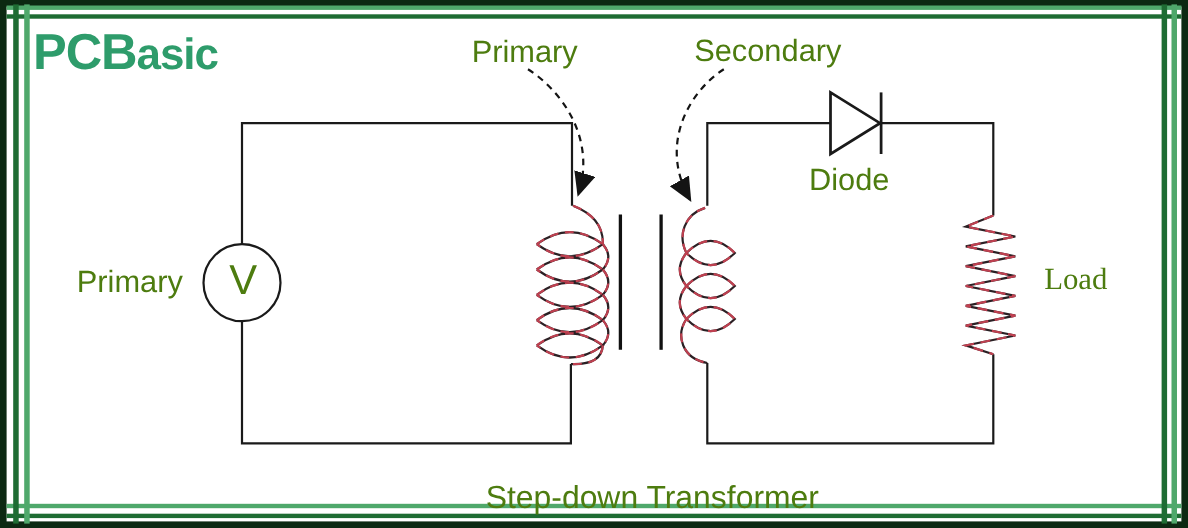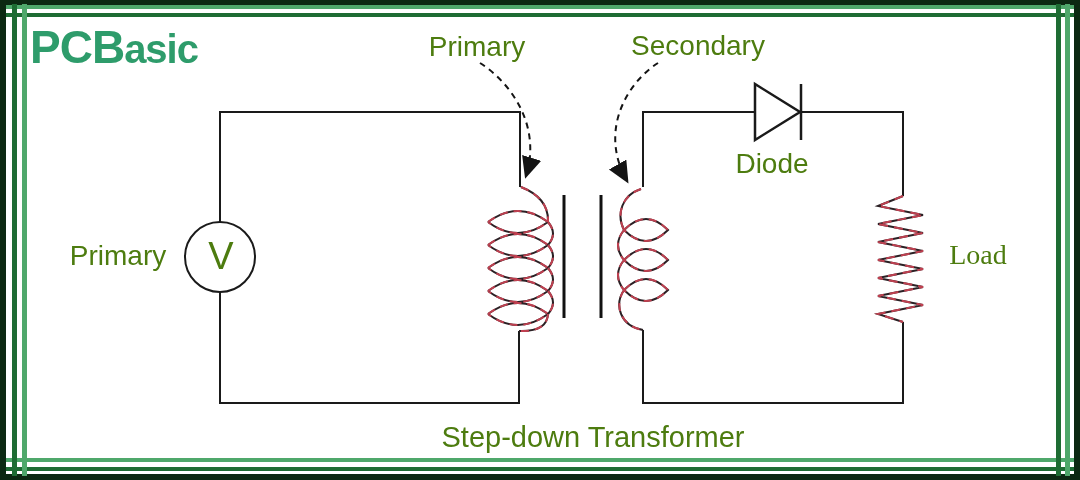--- a/index.html
+++ b/index.html
@@ -34,21 +34,21 @@
   .logo .b1 { font-size:46px; font-weight:800; }
   .logo .b2 { font-size:40px; font-weight:700;margin-top:24px; }
   
   svg.circuit { position:absolute; inset:0; }
   
   .lbl {
     position:absolute; transform:translate(-50%,-50%);
     font-size:28px; color:#4d7c0f; white-space:nowrap;
   }
   .lbl-v { font-size:38px; }
-  .lbl-caption { font-size:29px; }
+  .lbl-caption { font-size:29px;margin-top:16px; }
 </style>
 </head>
 <body>
 
 <div class="stage">
 
   <div class="frame-outer"></div>
   <div class="fline h fl-light h-light-top"></div>
   <div class="fline h fl-dark h-dark-top"></div>
   <div class="fline h fl-light h-light-bottom"></div>

